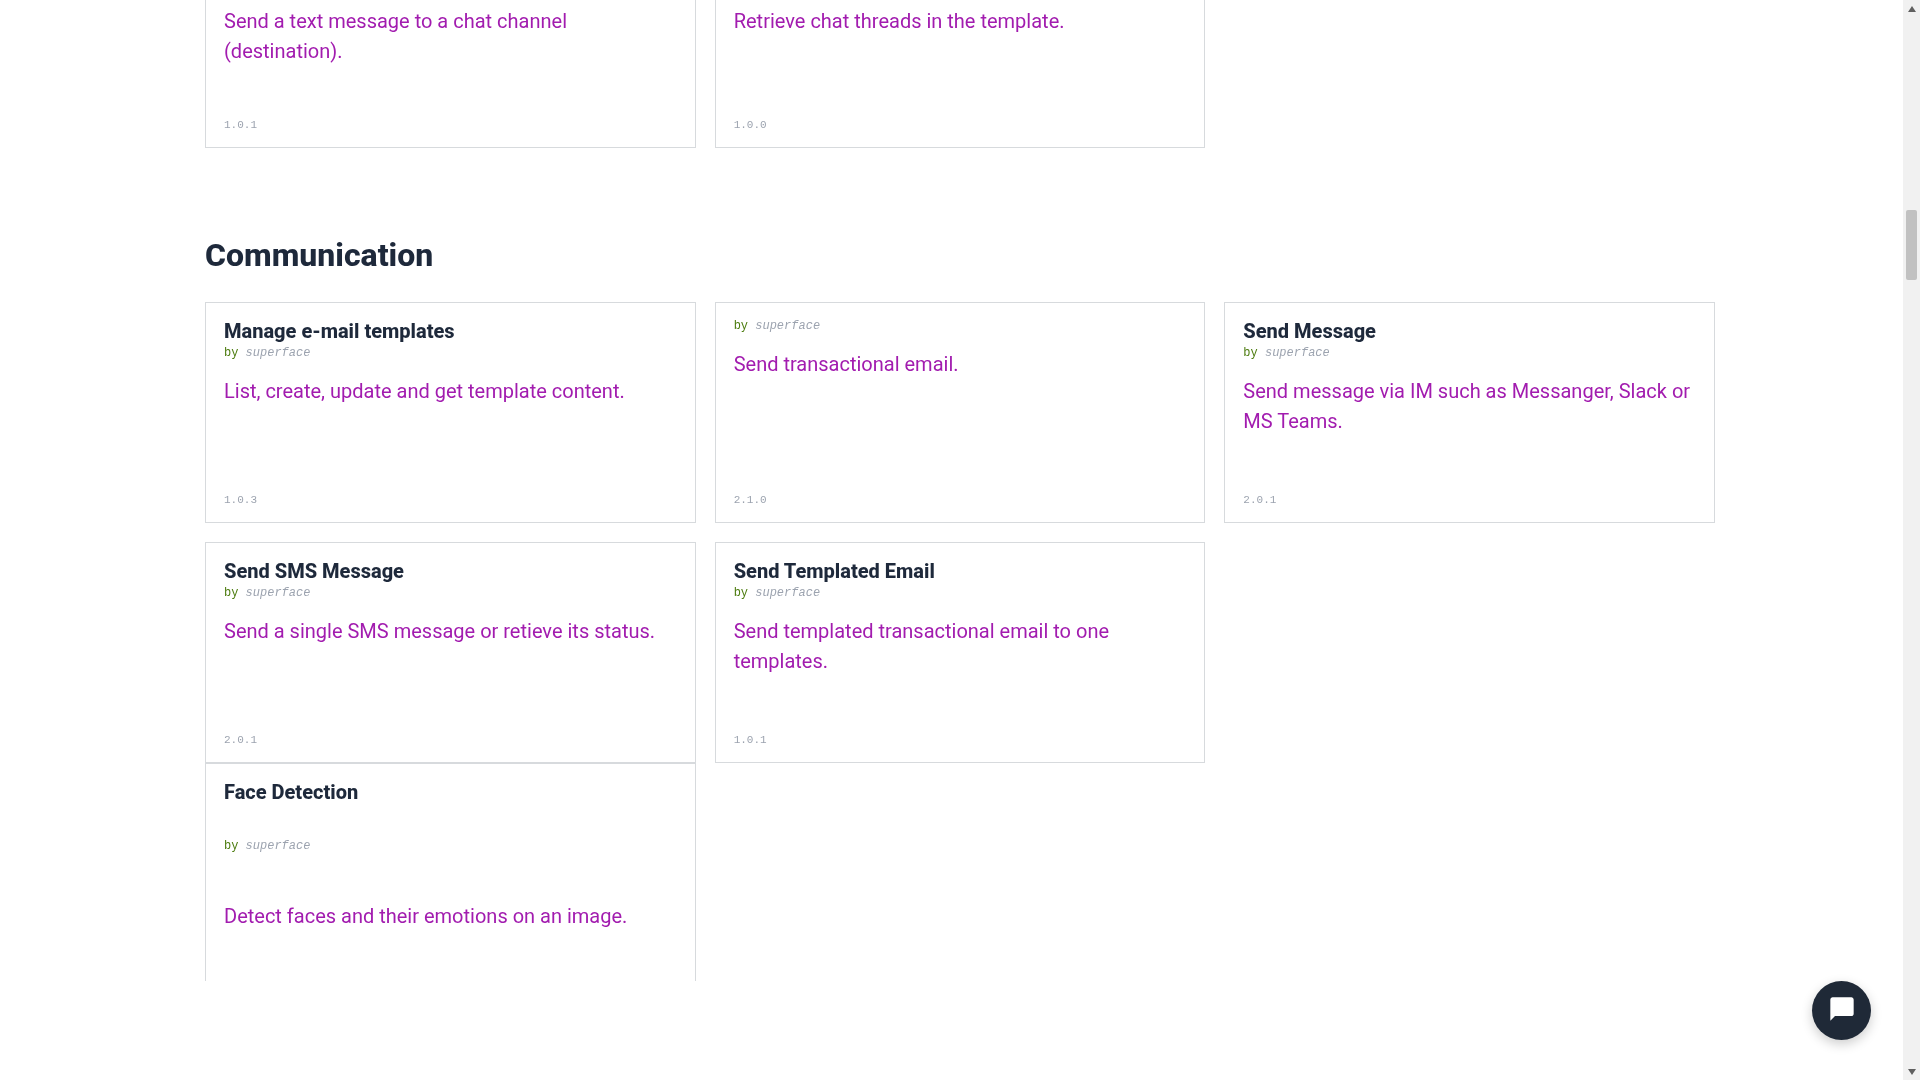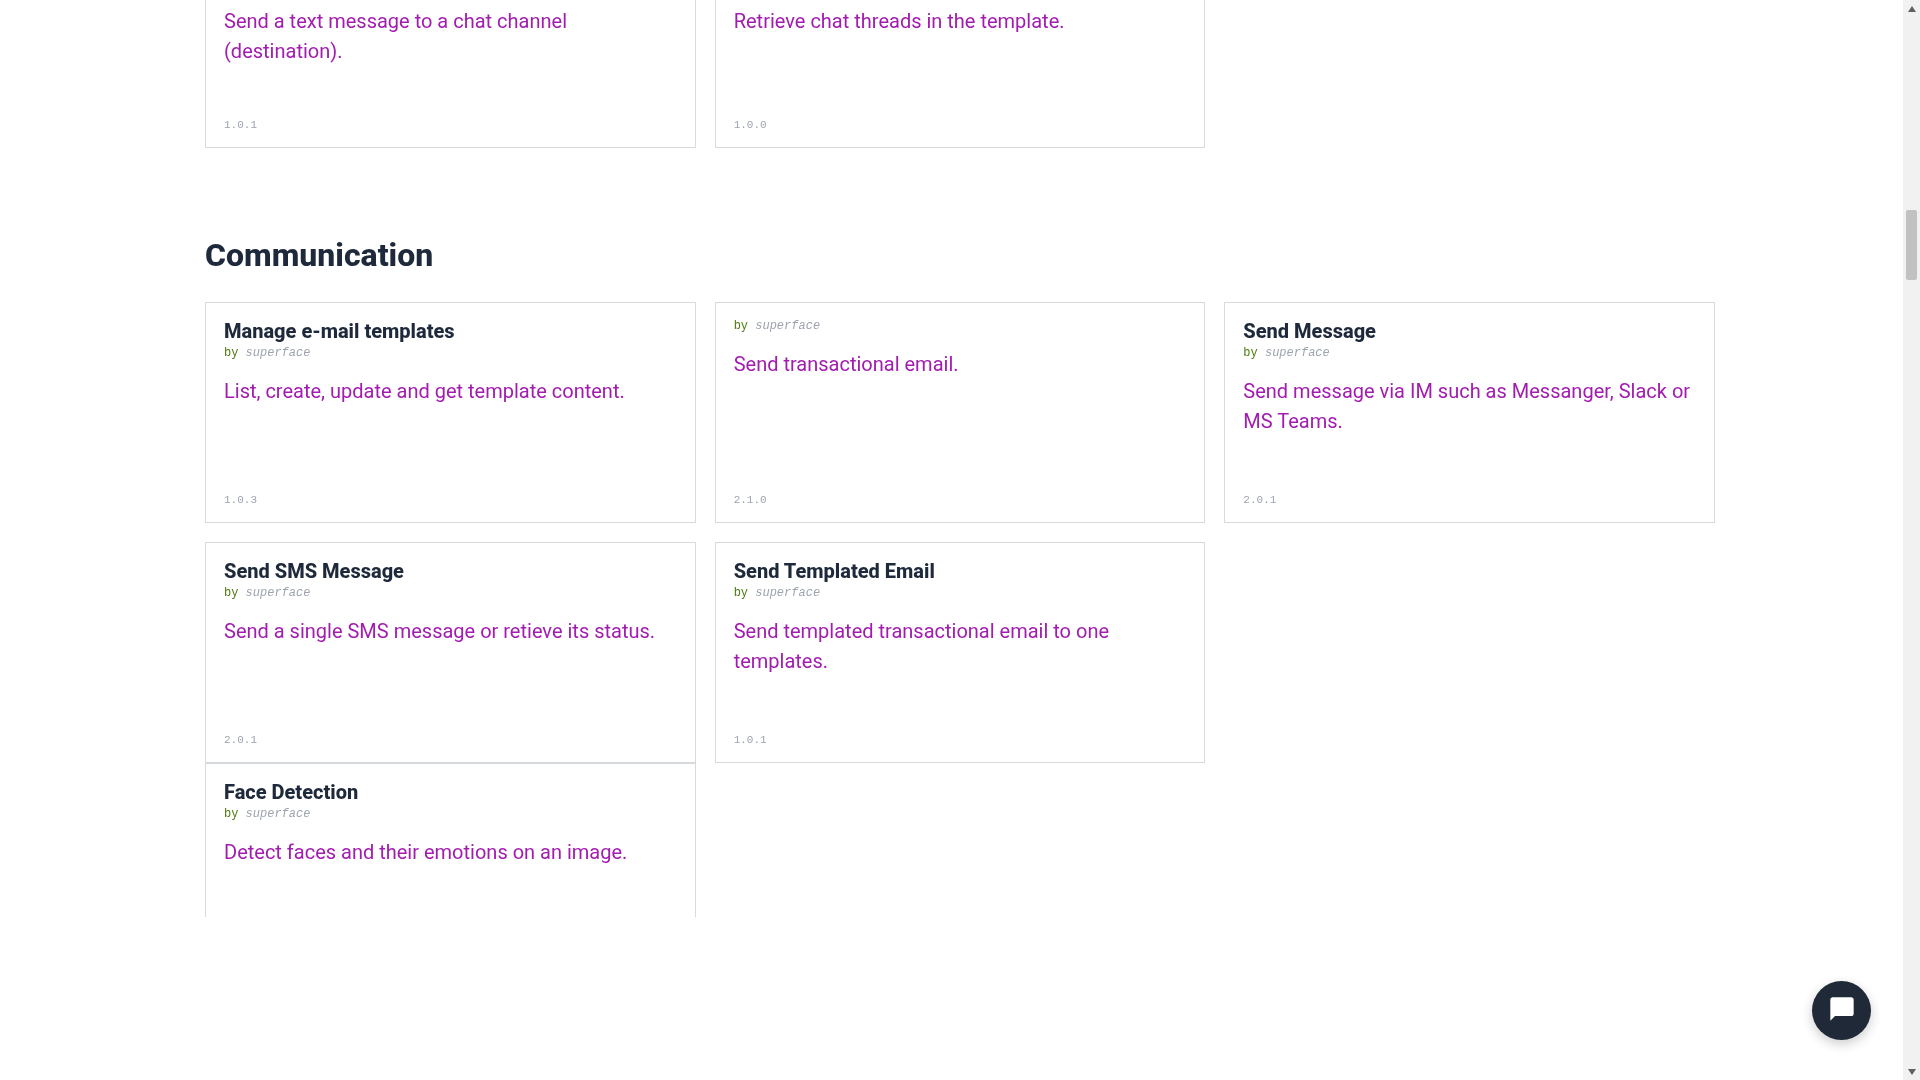--- a/index.html
+++ b/index.html
@@ -44,20 +44,21 @@
       border-top-right-radius: 0;
       height: 148px;
       padding-top: 6px;
     }
     .card.partial-bottom-card {
       height: auto;
       border-bottom: none;
       border-bottom-left-radius: 0;
       border-bottom-right-radius: 0;
       padding-bottom: 50px;
+      gap: 32px;
     }
     .card-title {
       font-size: 20px;
       font-weight: 800;
       color: #1e293b;
       margin-bottom: 3px;
     }
     .card-author {
       font-family: "SFMono-Regular", Consolas, "Liberation Mono", Menlo, monospace;
       font-size: 12px;

